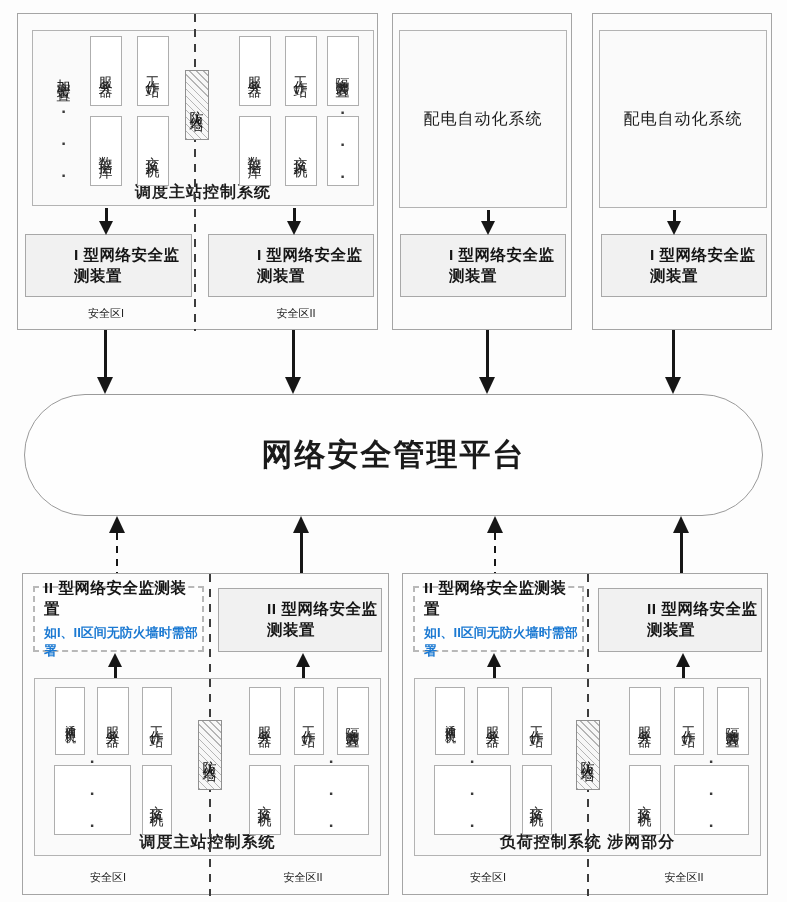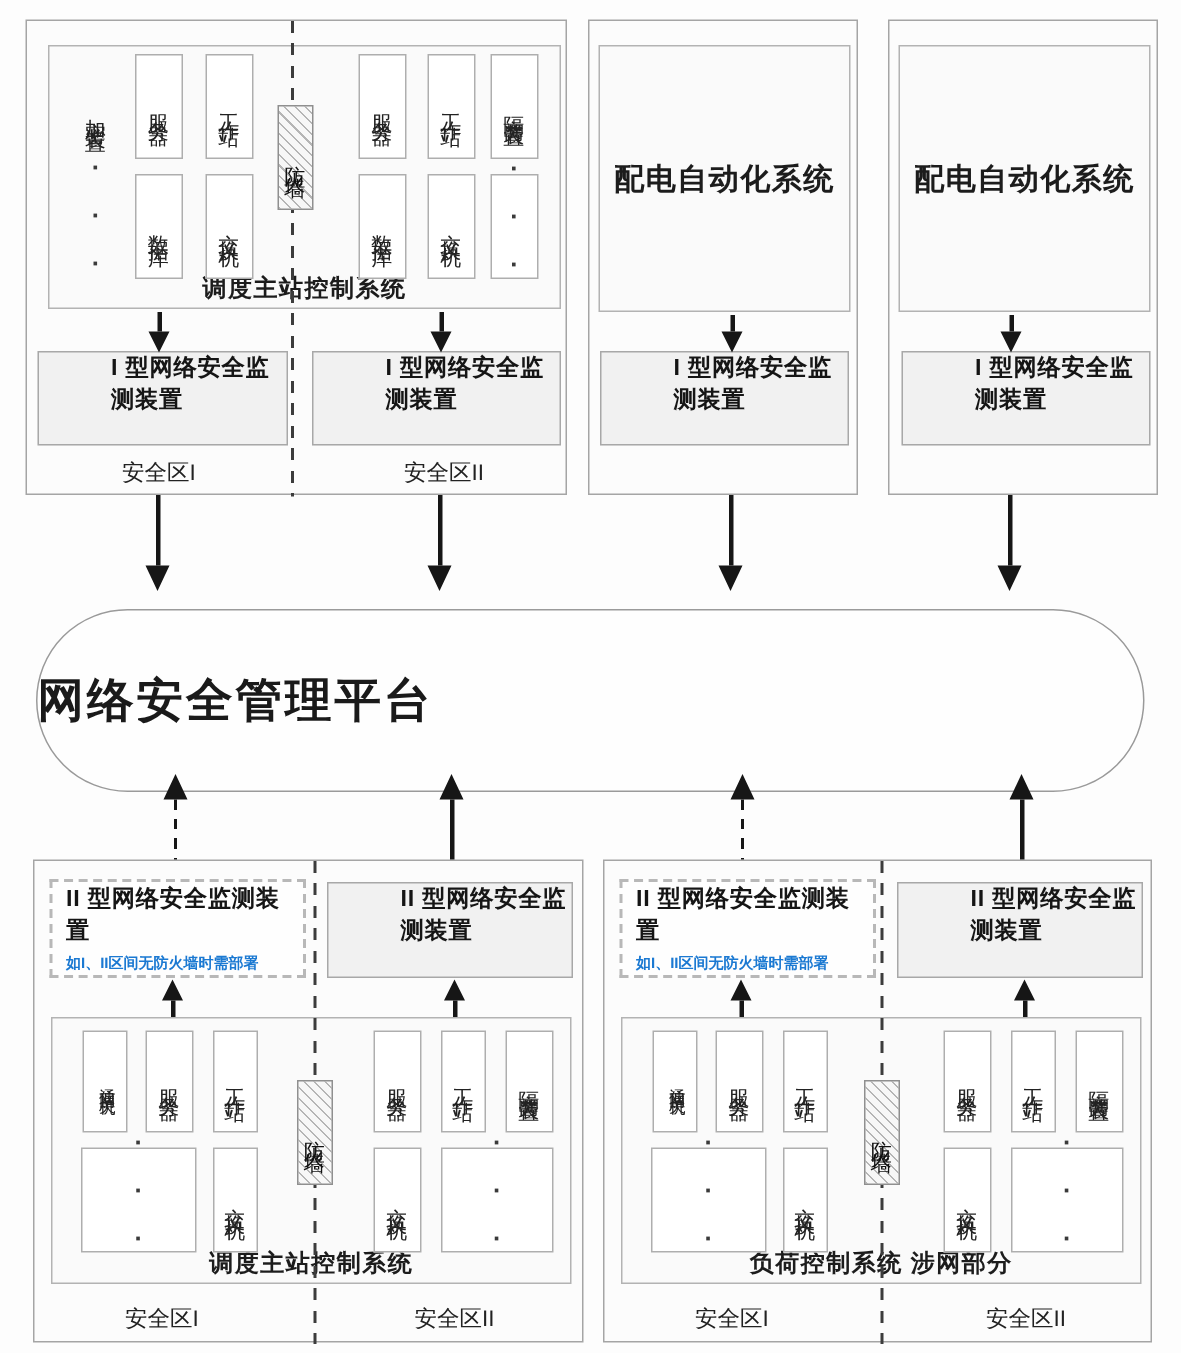--- a/index.html
+++ b/index.html
@@ -1,21 +1,21 @@
 <!DOCTYPE html>
 <html style="--note-blue: #1b79d2; --monitor-fill: #f1f1f1;"><head>
 <meta charset="utf-8">
 <style>
   html,body{margin:0;padding:0;}
   body{font-family:"Liberation Sans",sans-serif;background:#fdfdfd;}
   #stage{position:relative;width:787px;height:902px;background:#fdfdfd;overflow:hidden;}
   .outer-box{position:absolute;background:#fcfcfc;border:1px solid #a5a5a5;box-sizing:border-box;}
   .sys-inner{position:absolute;background:#fafafa;border:1px solid #b3b3b3;box-sizing:border-box;}
   .sys-inner.centered{display:flex;align-items:center;justify-content:center;}
-  .sys-name{font-size:20px;font-weight:700;color:#1c1c1c;letter-spacing:1px;}
+  .sys-name{font-size:16px;font-weight:400;color:#1c1c1c;letter-spacing:1px;}
   .sys-name-bottom{position:absolute;left:0;right:0;bottom:2px;text-align:center;font-size:16px;font-weight:700;color:#1c1c1c;letter-spacing:1px;}
 
   .comp{position:absolute;background:#ffffff;border:1px solid #aeaeae;box-sizing:border-box;
         display:flex;align-items:center;justify-content:center;
         writing-mode:vertical-rl;text-orientation:upright;
         font-size:14px;color:#222;line-height:1;letter-spacing:4px;z-index:2;}
   .comp.small{font-size:11px;letter-spacing:2px;}
   .comp.four{letter-spacing:2px;}
   .vtext{position:absolute;display:flex;align-items:center;justify-content:center;
         writing-mode:vertical-rl;text-orientation:upright;
@@ -23,43 +23,43 @@
   .dots{position:absolute;display:flex;align-items:center;justify-content:center;
         writing-mode:vertical-rl;text-orientation:upright;
         font-size:17px;font-weight:700;color:#3a3a3a;letter-spacing:13px;line-height:1;z-index:2;}
   .dots.boxed{background:#ffffff;border:1px solid #aeaeae;box-sizing:border-box;}
 
   .hatch{background-color:#f7f7f7;border:1px solid #8f8f8f;
          background-image:repeating-linear-gradient(45deg,#b5b5b5 0,#b5b5b5 1px,transparent 1px,transparent 5px);
          z-index:3;font-weight:400;color:#111;}
 
   .monitor{position:absolute;background:var(--monitor-fill,#f1f1f1);border:1px solid #a8a8a8;box-sizing:border-box;
-           display:flex;justify-content:center;
+           display:flex;align-items:center;justify-content:center;
            font-size:15.5px;font-weight:700;color:#151515;letter-spacing:0.5px;z-index:2;padding-left:48px;}
   .monitor.dashed{background:#fefefe;border:2px dashed #b8b8b8;flex-direction:column;align-items:flex-start;
                   justify-content:center;padding-left:9px;}
-  .monitor .note{font-size:10px;font-weight:700;color:var(--note-blue,#1b79d2);margin-top:4px;letter-spacing:0;}
-
-  .zone{position:absolute;width:110px;text-align:center;font-size:15px;color:#222;z-index:2;}
+  .monitor .note{font-size:13px;font-weight:700;color:var(--note-blue,#1b79d2);margin-top:4px;letter-spacing:0;}
+
+  .zone{position:absolute;width:110px;text-align:center;font-size:11px;color:#222;z-index:2;}
 
   .sep{position:absolute;width:2px;z-index:1;
        background:repeating-linear-gradient(to bottom,#3c3c3c 0,#3c3c3c 8px,transparent 8px,transparent 15px);}
 
   .arrow{position:absolute;width:16px;margin-left:-8px;display:flex;flex-direction:column;align-items:center;z-index:4;}
   .arrow .shaft{flex:1;width:3px;background:#161616;}
   .arrow.dashedline .shaft{width:2px;background:repeating-linear-gradient(to bottom,#161616 0,#161616 7px,transparent 7px,transparent 13px);}
   .arrow .head{width:0;height:0;flex:none;}
   .arrow.down .head{border-left:8px solid transparent;border-right:8px solid transparent;border-top:17px solid #161616;}
   .arrow.up .head{border-left:8px solid transparent;border-right:8px solid transparent;border-bottom:17px solid #161616;order:-1;}
   .arrow.small-head.down .head{border-left:7px solid transparent;border-right:7px solid transparent;border-top:14px solid #161616;}
   .arrow.small-head.up .head{border-left:7px solid transparent;border-right:7px solid transparent;border-bottom:14px solid #161616;}
 
   .platform{position:absolute;left:24px;top:394px;width:739px;height:122px;border-radius:62px;
             background:#fefefe;border:1px solid #9a9a9a;box-sizing:border-box;
-            display:flex;align-items:center;z-index:2;margin-top:12px;}
+            display:flex;align-items:center;justify-content:center;z-index:2;}
   .platform-title{font-size:31px;font-weight:700;color:#1a1a1a;letter-spacing:2px;}
 </style>
 </head>
 <body>
 
 <div id="stage">
 
   <div class="outer-box" style="left:17px;top:13px;width:361px;height:317px;">
     <div class="sep" style="left:176px;top:0;height:317px;"></div>
 

